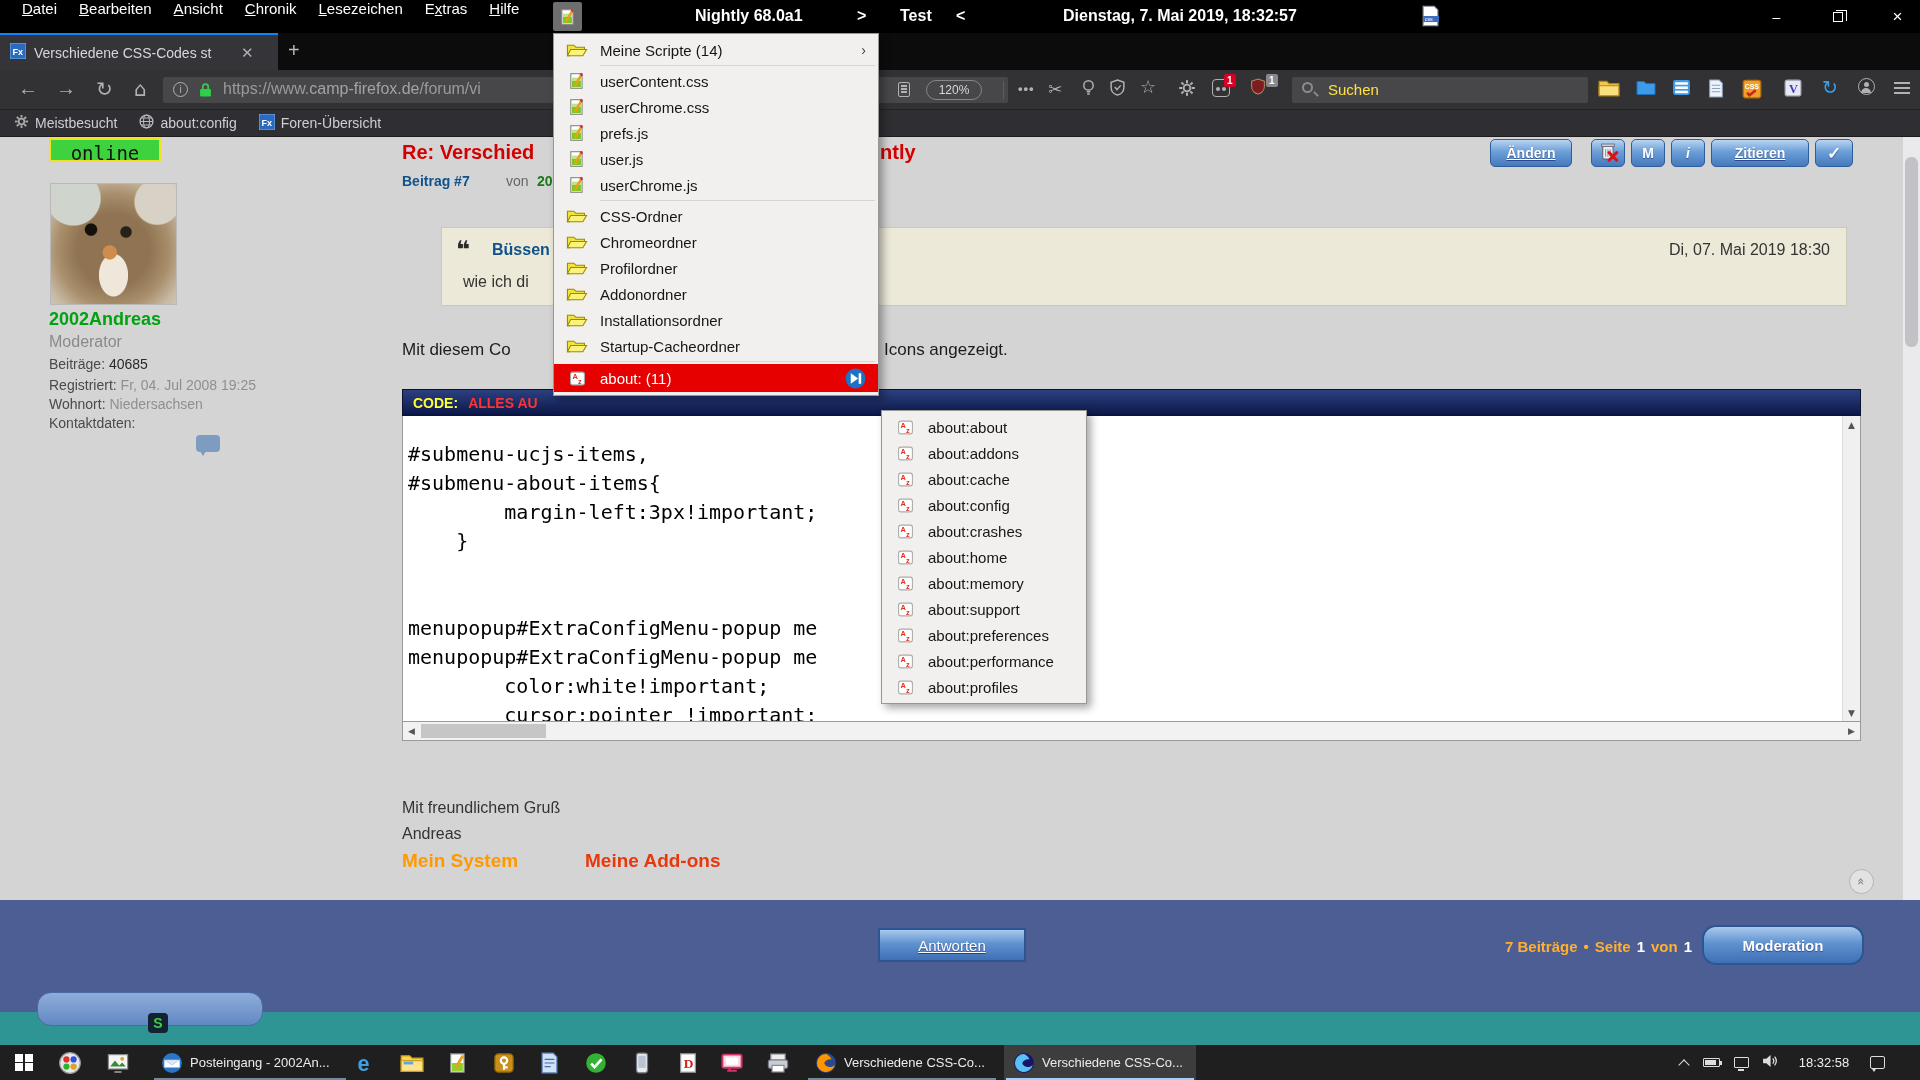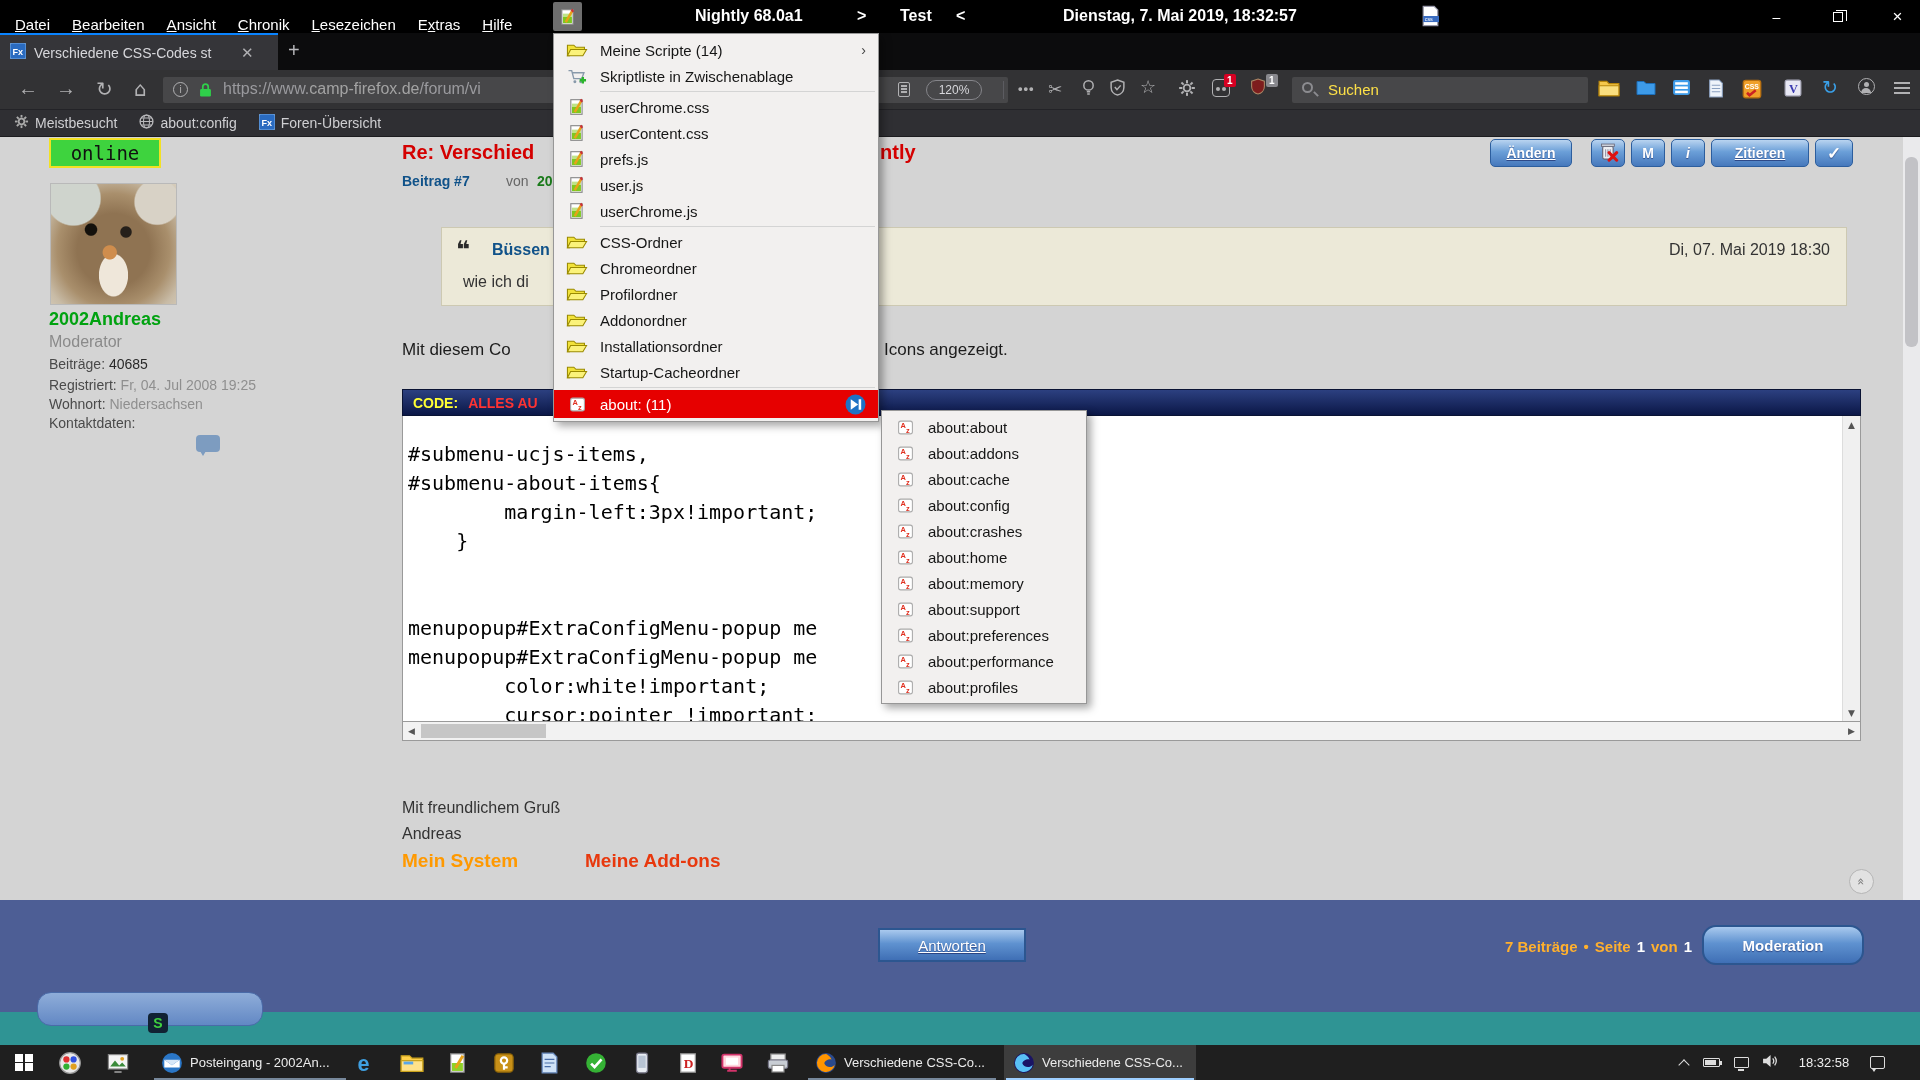--- a/index.html
+++ b/index.html
@@ -4,21 +4,21 @@
 <style>
 *{margin:0;padding:0;box-sizing:border-box}
 html,body{background:#000}
 body{font-family:"Liberation Sans",sans-serif}
 #screen{position:relative;width:1920px;height:1080px;overflow:hidden;background:#d4d4d4}
 .a{position:absolute}
 .uni{font-family:"DejaVu Sans",sans-serif}
 
 
 #titlebar{position:absolute;left:0;top:0;width:1920px;height:33px;background:#000;color:#fff;z-index:30}
-#menubar{position:absolute;left:4px;top:0;height:33px;display:flex;align-items:flex-end}
+#menubar{position:absolute;left:11px;top:0;height:33px;display:flex;align-items:flex-start}
 .menu-item{padding:0 11px;font-size:15px;color:#fff;cursor:default}
 .menu-item u{text-decoration:underline}
 #script-btn{position:absolute;left:553px;top:2px;width:29px;height:29px;background:#6e6e6e;border-radius:2px;display:flex;align-items:center;justify-content:center}
 .tbtxt{position:absolute;top:7px;font-size:16px;font-weight:bold;color:#fff;white-space:nowrap}
 .tbsep{font-weight:bold}
 .win-ctl{position:absolute;top:0;width:45px;height:33px;display:flex;align-items:center;justify-content:center;color:#fff;font-size:14px}
 .restore-box{width:10px;height:10px;border:1px solid #fff;position:relative}
 .restore-box:before{content:"";position:absolute;left:2px;top:-3px;width:10px;height:10px;border:1px solid #fff;border-bottom:none;border-left:none}
 
 
@@ -59,21 +59,21 @@
 
 
 #bmbar{position:absolute;left:0;top:110px;width:1920px;height:27px;background:#2f2f33;border-bottom:1px solid #1c1c1f;z-index:5;display:flex;align-items:center;padding-left:14px}
 .bm-item{display:flex;align-items:center;gap:6px;margin-right:22px;color:#cfcfd2;font-size:14px}
 
 
 #page{position:absolute;left:0;top:137px;width:1920px;height:908px;background:#d4d4d4}
 #page-scrollbar{position:absolute;left:1903px;top:0;width:17px;height:908px;background:#eaeaec}
 #page-thumb{position:absolute;left:2px;top:20px;width:13px;height:190px;background:#c2c2c6;border-radius:6px}
 
-#online-badge{position:absolute;left:49px;top:1px;width:112px;height:30px;background:#3ed33e;border:2px solid #f2e123;color:#111;font-family:"DejaVu Sans Mono",monospace;font-size:19px;text-align:center;line-height:26px}
+#online-badge{position:absolute;left:49px;top:1px;width:112px;height:24px;background:#3ed33e;border:2px solid #f2e123;color:#111;font-family:"DejaVu Sans Mono",monospace;font-size:19px;text-align:center;line-height:26px}
 #avatar{position:absolute;left:50px;top:46px;width:127px;height:122px;border:1px solid #b9b9b9;background:
  radial-gradient(circle at 32% 38%,#14110c 5%,transparent 6%),
  radial-gradient(circle at 60% 40%,#26201a 5%,transparent 6%),
  radial-gradient(circle at 47% 57%,#cf8d4d 7%,transparent 8%),
  radial-gradient(ellipse at 50% 76%,#efe7da 16%,transparent 17%),
  radial-gradient(circle at 18% 12%,#cfd4cd 18%,transparent 19%),
  radial-gradient(circle at 85% 15%,#d8d2c6 15%,transparent 16%),
  radial-gradient(circle at 50% 55%,#8f7352 40%,#a98f6c 62%,#c8bba6 82%,#d6cdbc 100%)}
 #username{position:absolute;left:49px;top:172px;color:#00a210;font-weight:bold;font-size:18px}
 #rank{position:absolute;left:49px;top:196px;color:#8a8a8a;font-size:16px}
@@ -426,61 +426,48 @@
           <span class="icon i-folder-open">
             <svg width="22" height="17" viewBox="0 0 20 16">
               <path d="M1 3h6l2 2h8v2H6L3 13H1z" fill="#f2e23a" stroke="#9a8a00"></path>
               <path d="M4 7h15l-3.5 6H1z" fill="#fbf27a" stroke="#9a8a00"></path>
             </svg>
           </span>
         </span>
         <span class="lbl">Meine Scripte (14)</span>
         <span class="subarrow">›</span>
       </div>
-      <div class="pm-row">
-        <span class="ico">
-          <span class="icon i-cart">
-            <svg width="20" height="17" viewBox="0 0 18 16">
-              <path d="M1 2.5h3l2 7.5h7.5l2-5.5H5" fill="none" stroke="#8899aa" stroke-width="1.3"></path>
-              <circle cx="7" cy="13" r="1.4" fill="#8899aa"></circle>
-              <circle cx="12.5" cy="13" r="1.4" fill="#8899aa"></circle>
-              <path d="M14.5 8.5v6M11.5 11.5h6" stroke="#2bb52b" stroke-width="2.2"></path>
-            </svg>
-          </span>
-        </span>
-        <span class="lbl">Skriptliste in Zwischenablage</span>
-      </div>
       <div class="pm-sep"></div>
       <div class="pm-row">
         <span class="ico">
           <span class="icon i-file-edit">
             <svg width="18" height="18" viewBox="0 0 16 16">
               <rect x="2.5" y="1.5" width="10" height="13" fill="#fff" stroke="#888"></rect>
               <rect x="3.5" y="8" width="8" height="5.5" fill="#7ec820"></rect>
               <rect x="3.5" y="5" width="8" height="3" fill="#bfe387"></rect>
               <line x1="11.5" y1="3" x2="6" y2="12.5" stroke="#e8a21a" stroke-width="2.2"></line>
               <line x1="11.2" y1="1.2" x2="12.6" y2="3.4" stroke="#c33" stroke-width="2"></line>
             </svg>
           </span>
         </span>
-        <span class="lbl">userChrome.css</span>
+        <span class="lbl">userContent.css</span>
       </div>
       <div class="pm-row">
         <span class="ico">
           <span class="icon i-file-edit">
             <svg width="18" height="18" viewBox="0 0 16 16">
               <rect x="2.5" y="1.5" width="10" height="13" fill="#fff" stroke="#888"></rect>
               <rect x="3.5" y="8" width="8" height="5.5" fill="#7ec820"></rect>
               <rect x="3.5" y="5" width="8" height="3" fill="#bfe387"></rect>
               <line x1="11.5" y1="3" x2="6" y2="12.5" stroke="#e8a21a" stroke-width="2.2"></line>
               <line x1="11.2" y1="1.2" x2="12.6" y2="3.4" stroke="#c33" stroke-width="2"></line>
             </svg>
           </span>
         </span>
-        <span class="lbl">userContent.css</span>
+        <span class="lbl">userChrome.css</span>
       </div>
       <div class="pm-row">
         <span class="ico">
           <span class="icon i-file-edit">
             <svg width="18" height="18" viewBox="0 0 16 16">
               <rect x="2.5" y="1.5" width="10" height="13" fill="#fff" stroke="#888"></rect>
               <rect x="3.5" y="8" width="8" height="5.5" fill="#7ec820"></rect>
               <rect x="3.5" y="5" width="8" height="3" fill="#bfe387"></rect>
               <line x1="11.5" y1="3" x2="6" y2="12.5" stroke="#e8a21a" stroke-width="2.2"></line>
               <line x1="11.2" y1="1.2" x2="12.6" y2="3.4" stroke="#c33" stroke-width="2"></line>

